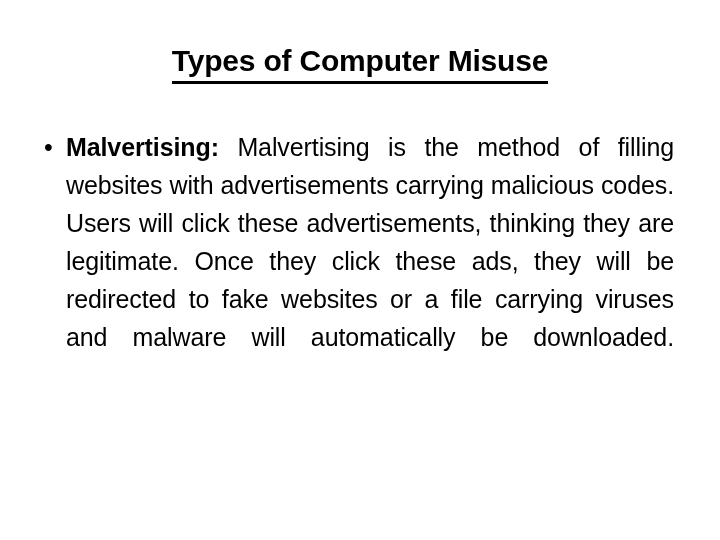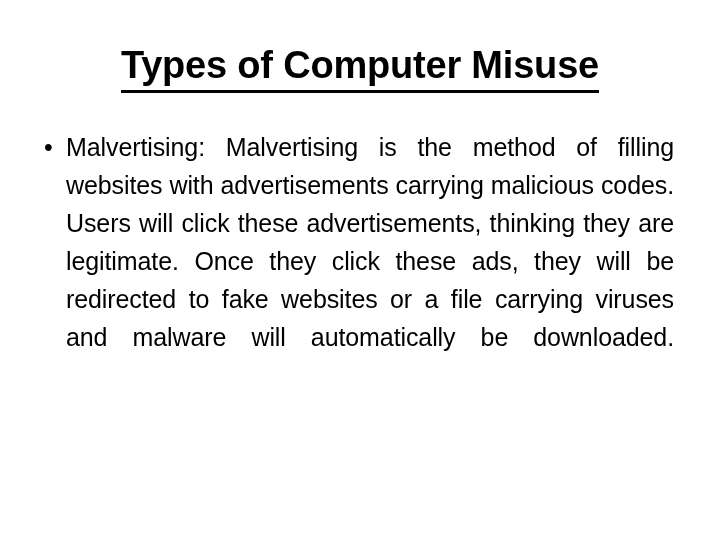--- a/index.html
+++ b/index.html
@@ -22,21 +22,21 @@
     box-sizing: border-box;
   }
 
   
   .slide-title {
     position: absolute;
     top: 44px;
     left: 0;
     width: 720px;
     text-align: center;
-    font-size: 38px;
+    font-size: 30px;
     font-weight: bold;
     color: #000000;
     letter-spacing: -0.2px;
     line-height: 1.12;
     white-space: nowrap;
   }
   .slide-title span.title-text {
     display: inline-block;
     border-bottom: 3px solid #000000;
     padding-bottom: 3px;
@@ -65,21 +65,21 @@
   .bullet-marker {
     position: absolute;
     left: 4px;
     top: 0;
     font-size: 25px;
     line-height: 38px;
     color: #000000;
   }
 
   .bullet-item .term {
-    font-weight: normal;
+    font-weight: bold;
   }
 
   
   .bullet-item::after {
     content: "";
     display: inline-block;
     width: 100%;
   }
 </style>
 </head>

